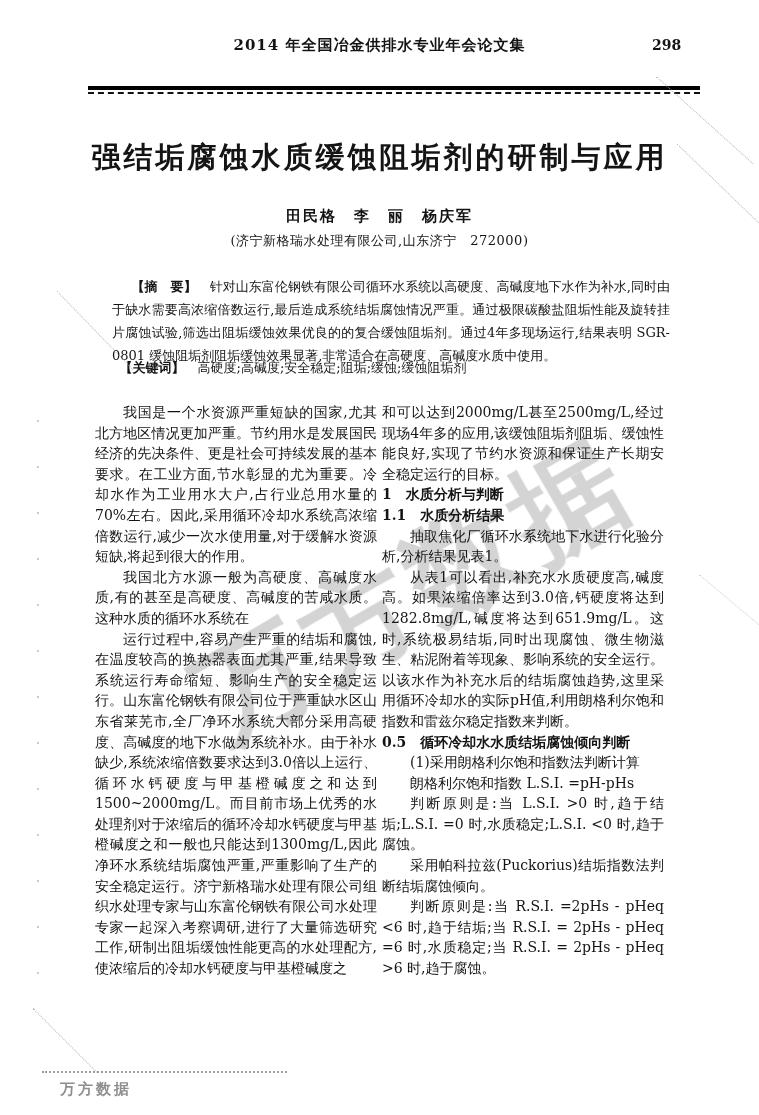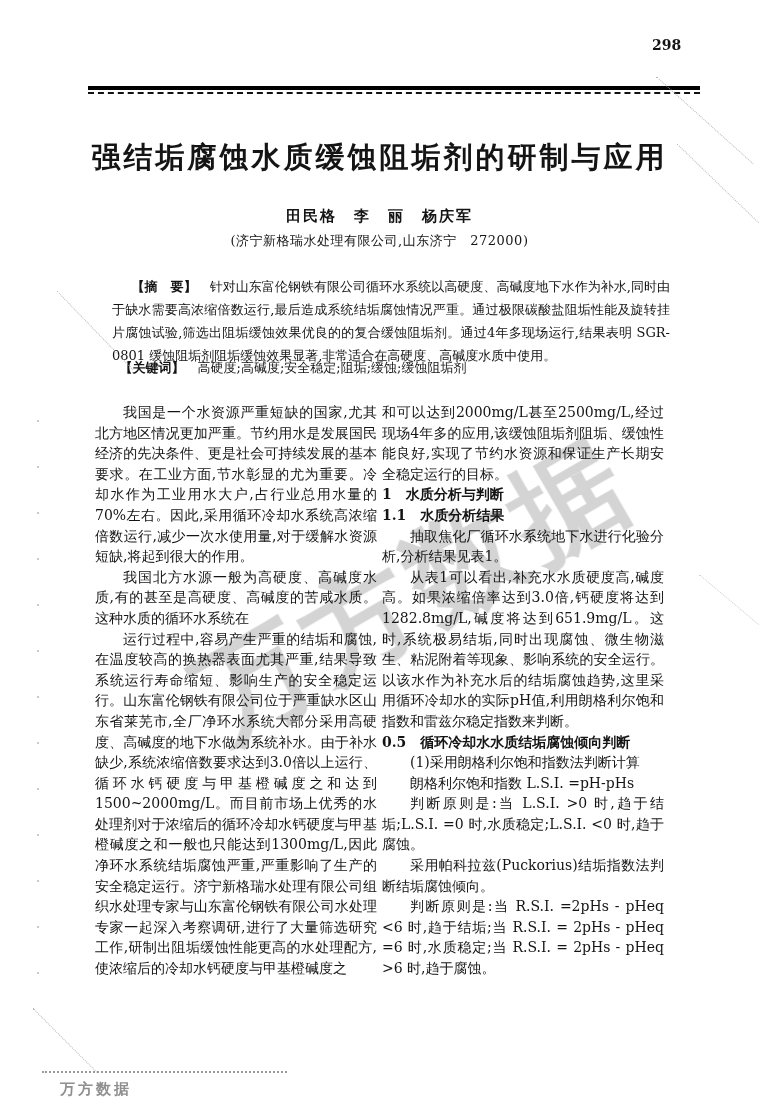--- a/index.html
+++ b/index.html
@@ -84,20 +84,21 @@
     position:absolute;top:420px;left:37px;width:2px;height:580px;
     background:repeating-linear-gradient(180deg,#9f9f9f 0 2px,transparent 2px 46px);
     opacity:.55;
   }
 </style>
 </head>
 <body>
 
 <div class="page">
 
+  <div class="journal-title">2014 年全国冶金供排水专业年会论文集</div>
   <div class="page-number">298</div>
   <div class="header-rule">
     <div class="thick"></div>
     <div class="thin"></div>
   </div>
 
   <div class="wm-diagonal">万方数据</div>
 
   <div class="article-title">强结垢腐蚀水质缓蚀阻垢剂的研制与应用</div>
   <div class="authors">田民格　李　丽　杨庆军</div>

